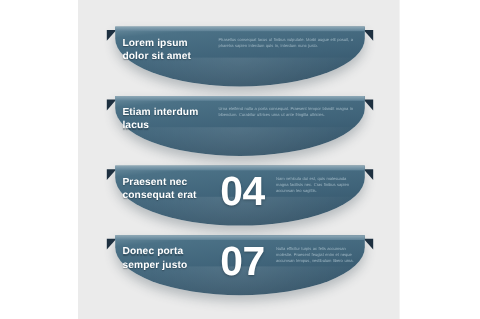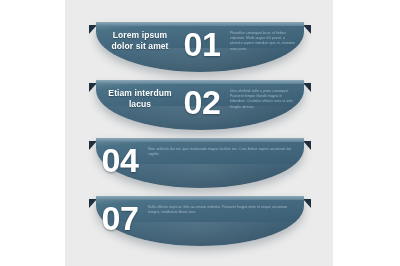--- a/index.html
+++ b/index.html
@@ -114,21 +114,21 @@
     height: 50px;
     display: flex;
     align-items: flex-start;
     padding-top: 8px;
     box-sizing: border-box;
   }
 
   .title {
     width: 76px;
     margin-left: 6px;
-    text-align: center;
+    text-align: left;
     color: #ffffff;
     font-size: 8.5px;
     font-weight: bold;
     line-height: 11px;
     letter-spacing: 0.1px;
     text-shadow: 0 1px 1px rgba(20,35,45,0.45);
   }
 
   .numeral {
     width: 48px;
@@ -162,50 +162,50 @@
   <div class="backdrop"></div>
 
   <div class="banners">
 
     <div class="banner b1">
       <span class="fold left"></span>
       <span class="fold right"></span>
       <div class="ribbon"></div>
       <div class="content">
         <div class="title">Lorem ipsum dolor sit amet</div>
-        <div class="numeral">01</div>
         <div class="body-text">Phasellus consequat lacus ut finibus vulputate. Morbi augue elit posuit, a pharetra sapien interdum quis in, interdum nunc justo.</div>
       </div>
     </div>
 
     <div class="banner b2">
       <span class="fold left"></span>
       <span class="fold right"></span>
       <div class="ribbon"></div>
       <div class="content">
         <div class="title">Etiam interdum lacus</div>
-        <div class="numeral">02</div>
         <div class="body-text">Urna eleifend nulla a porta consequat. Praesent tempor blandit magna in bibendum. Curabitur ultrices urna ut ante fringilla ultricies.</div>
       </div>
     </div>
 
     <div class="banner b3">
       <span class="fold left"></span>
       <span class="fold right"></span>
       <div class="ribbon"></div>
       <div class="content">
+        <div class="title">Praesent nec consequat erat</div>
         <div class="numeral">04</div>
         <div class="body-text">Nam vehicula dui est, quis malesuada magna facilisis nec. Cras finibus sapien accumsan leo sagittis.</div>
       </div>
     </div>
 
     <div class="banner b4">
       <span class="fold left"></span>
       <span class="fold right"></span>
       <div class="ribbon"></div>
       <div class="content">
+        <div class="title">Donec porta semper justo</div>
         <div class="numeral">07</div>
         <div class="body-text">Nulla efficitur turpis ac felis accumsan molestie. Praesent feugiat enim et neque accumsan tempus, vestibulum libero urna.</div>
       </div>
     </div>
 
   </div>
 </div>
 
 </body></html>

